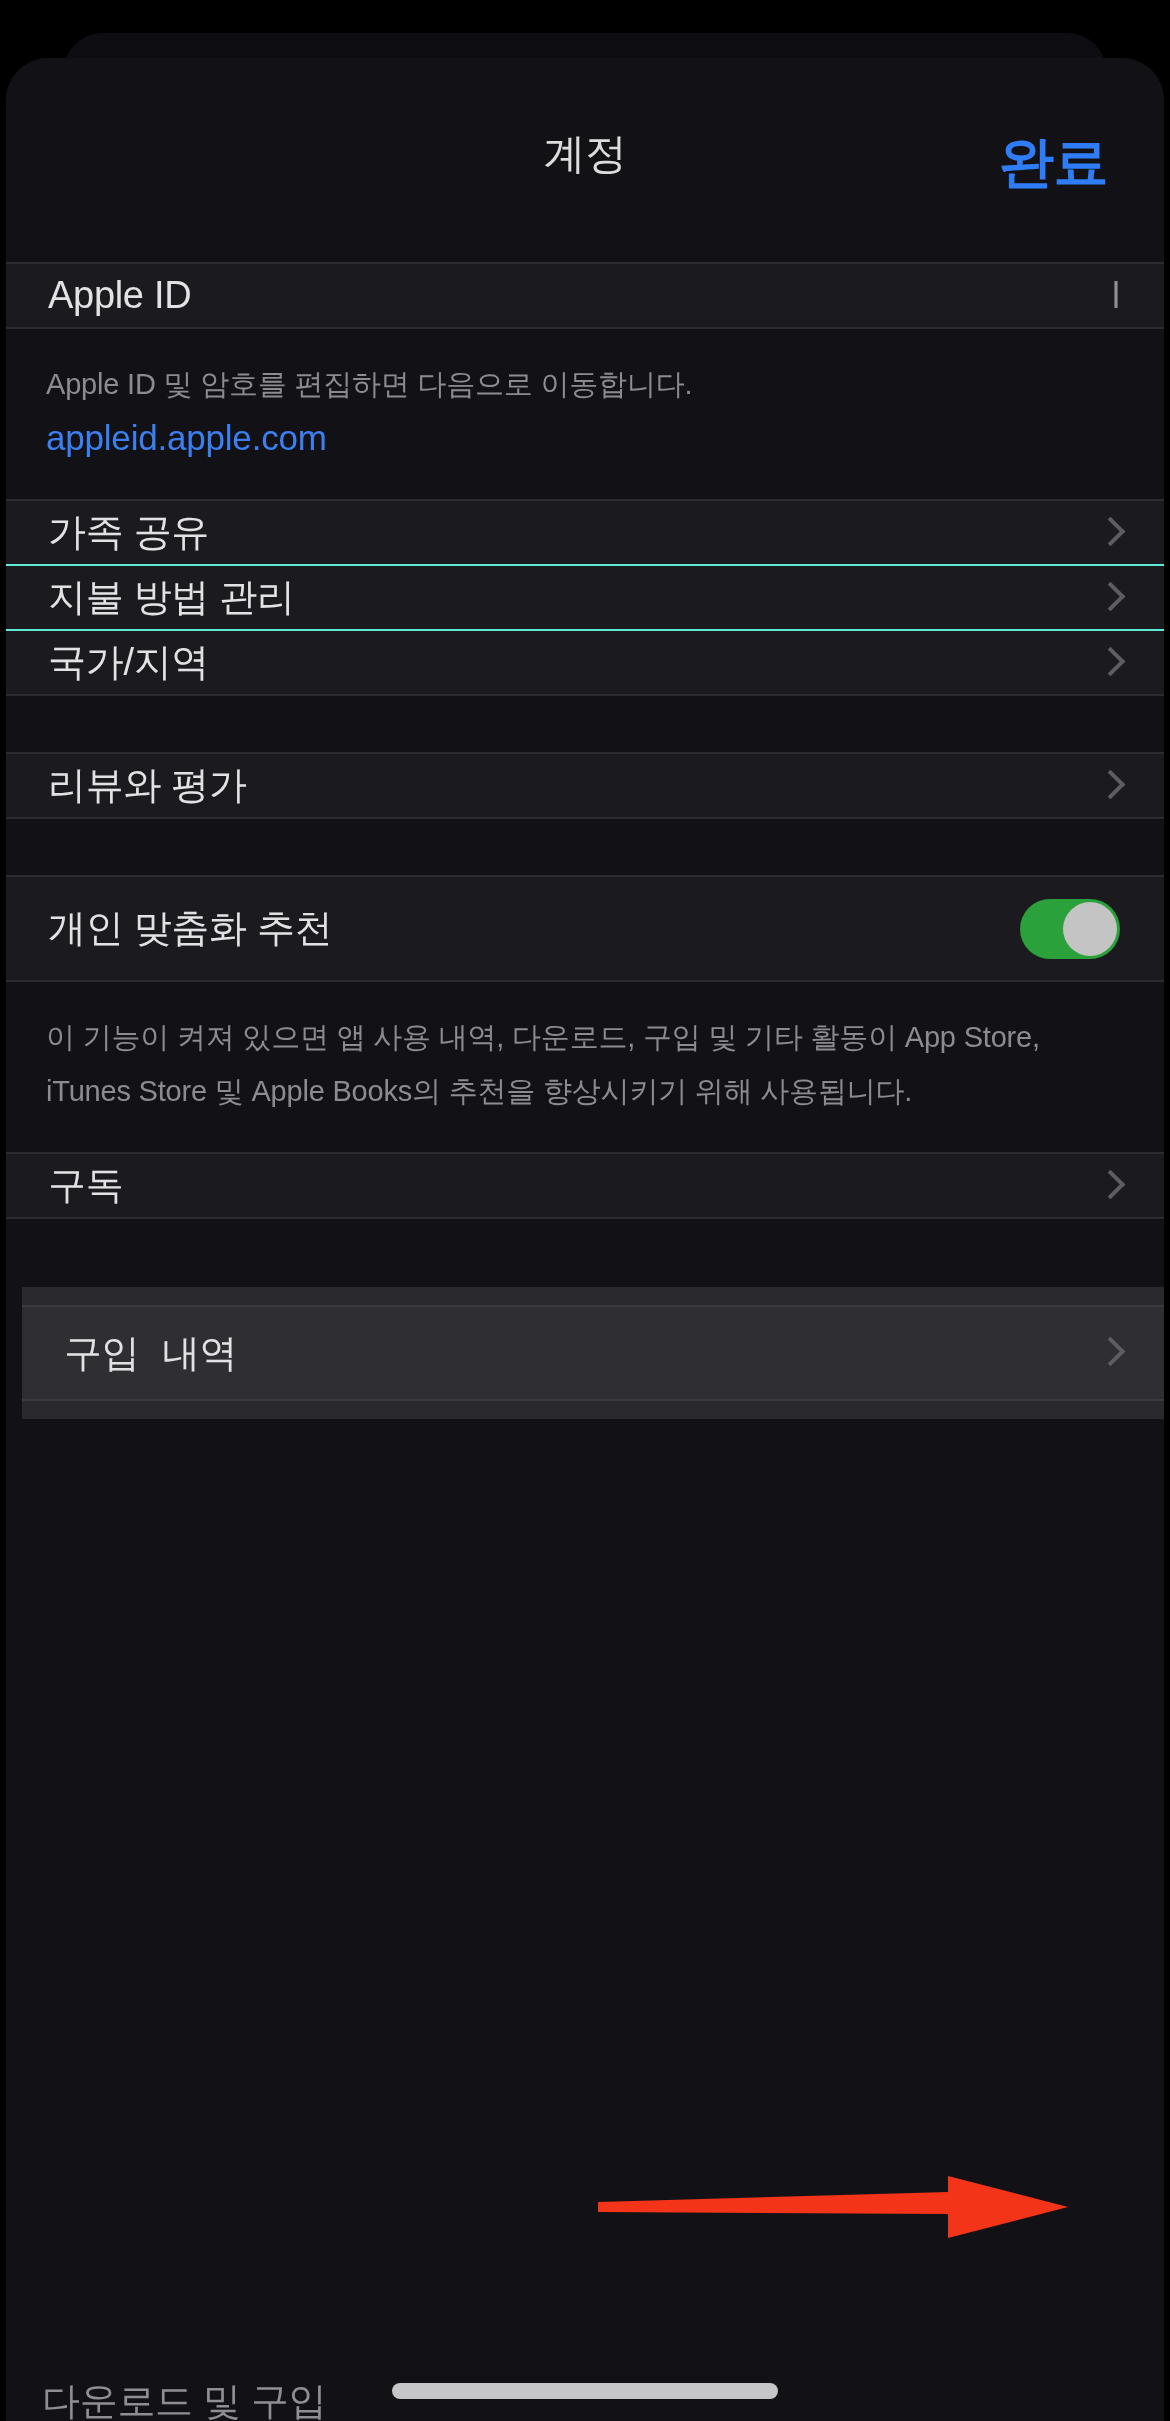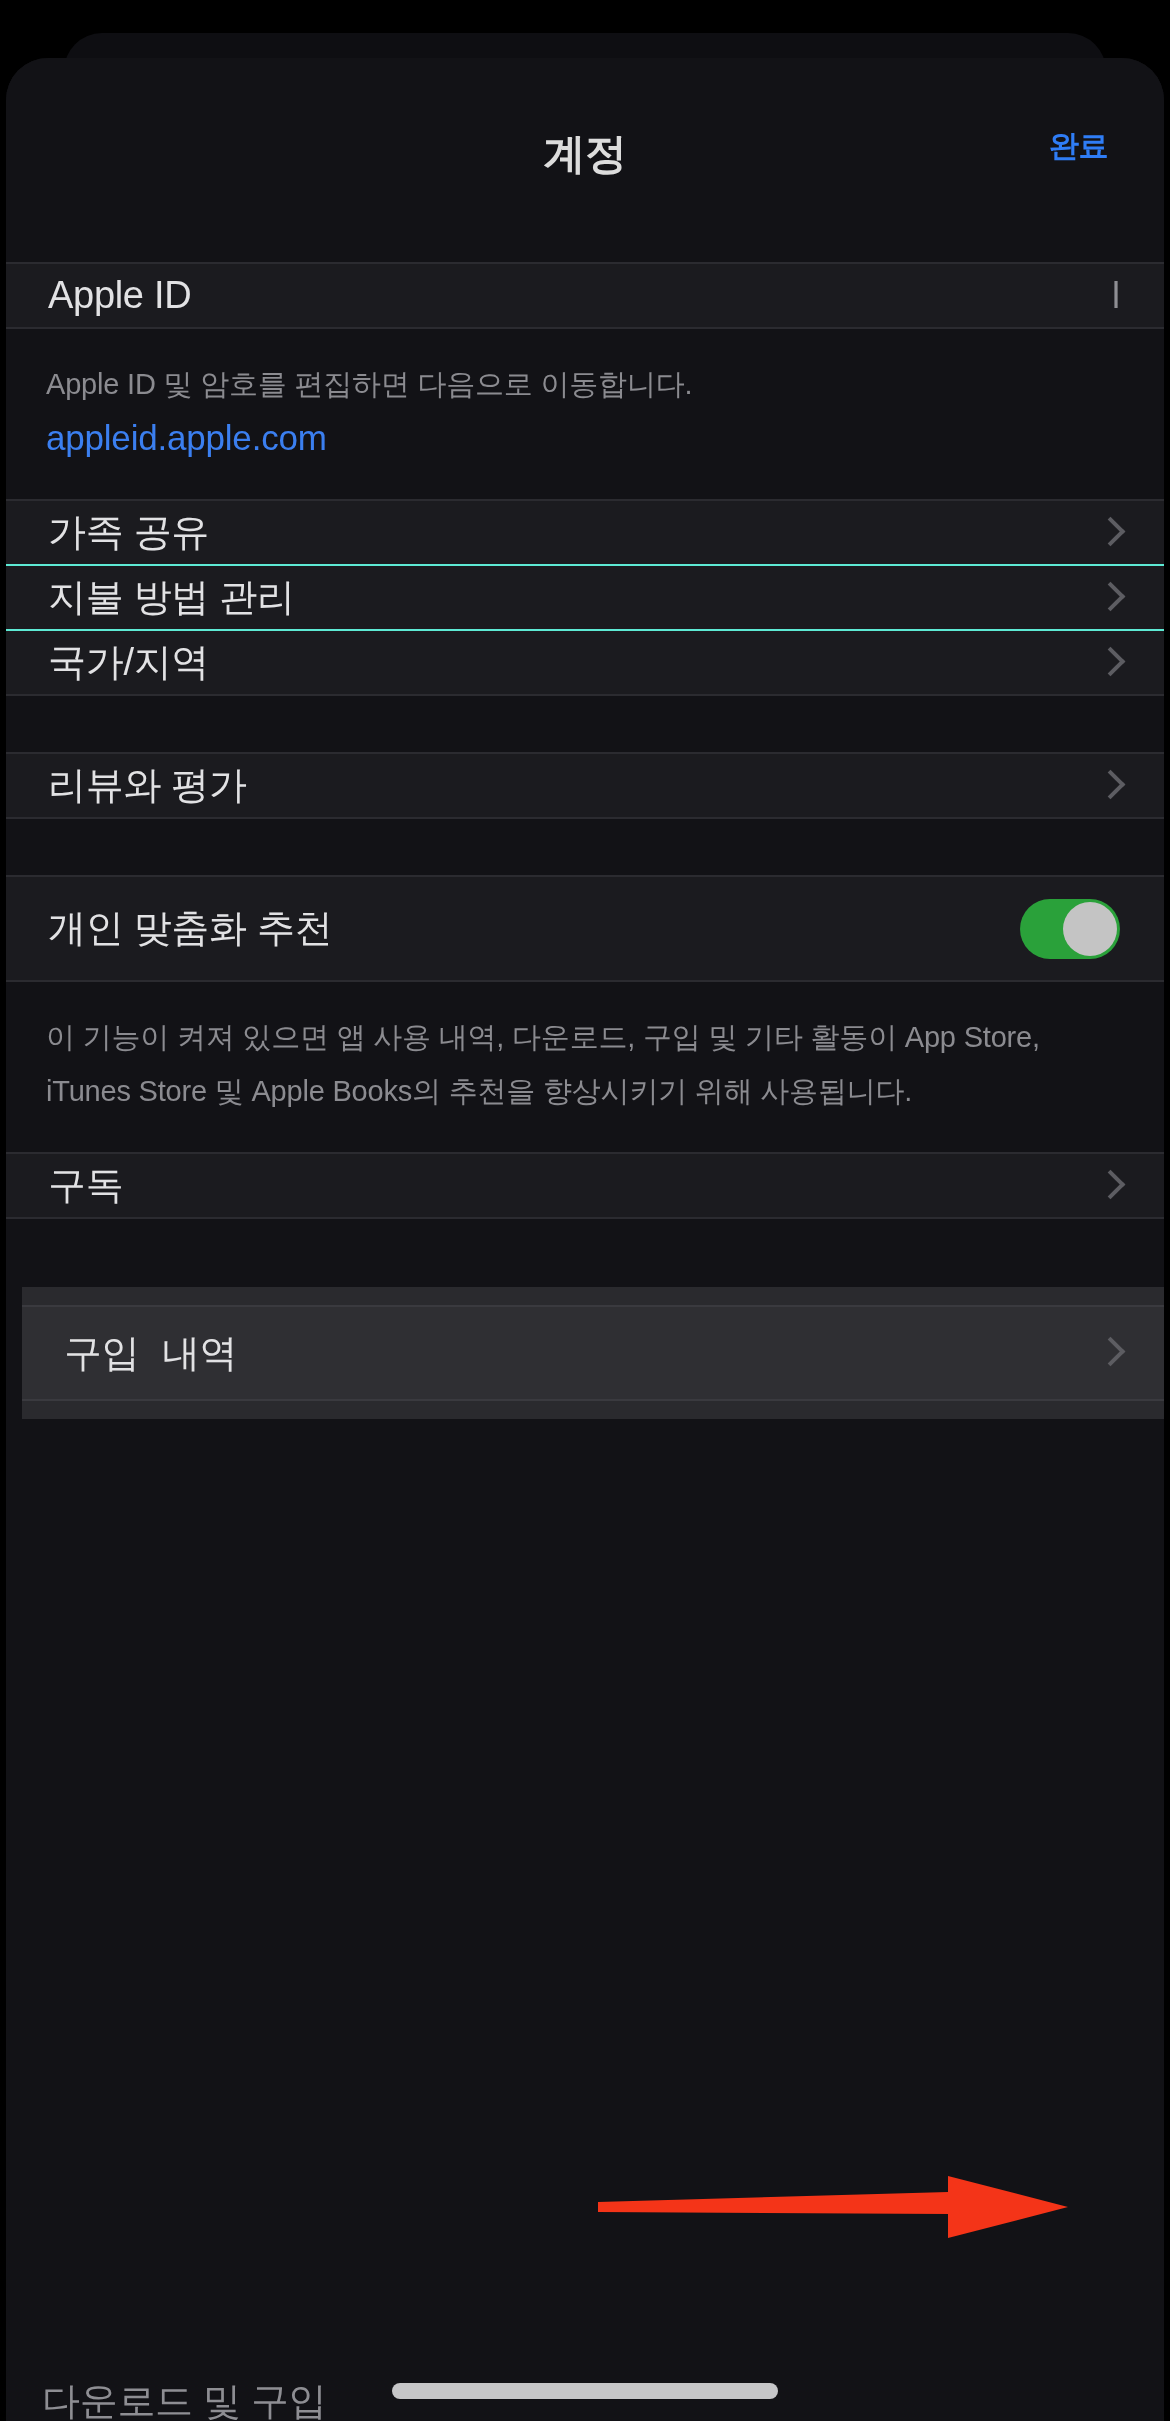--- a/index.html
+++ b/index.html
@@ -51,29 +51,29 @@
     background: #121216;
   }
   .nav-title {
     position: absolute;
     left: 0;
     right: 0;
     top: 68px;
     text-align: center;
     color: #dcdcdc;
     font-size: 42px;
-    font-weight: 700;
+    font-weight: 400;
     letter-spacing: -0.5px;
   }
   .nav-done {
     position: absolute;
     right: 56px;
     top: 68px;
     color: #2f7df6;
-    font-size: 30px;
+    font-size: 55px;
     font-weight: 700;
     letter-spacing: -0.5px;
     cursor: pointer;
   }
   .nav-spacer {
     height: 52px;
     background: #121216;
   }
 
   

